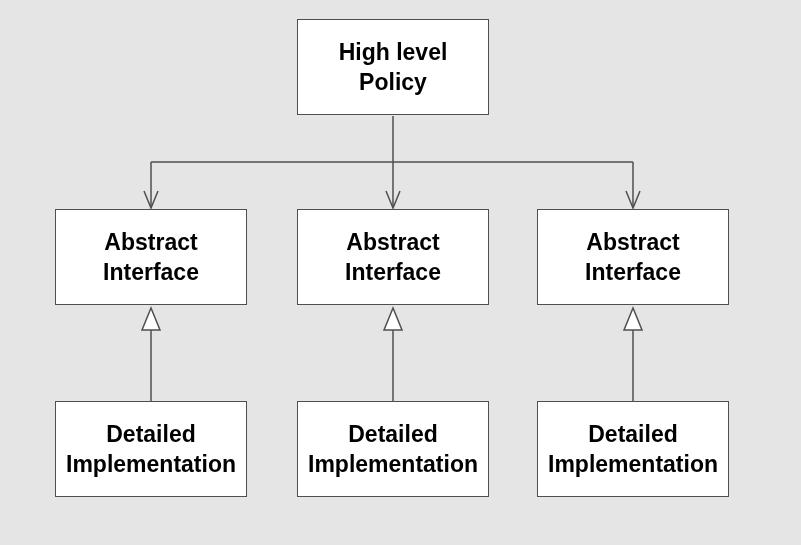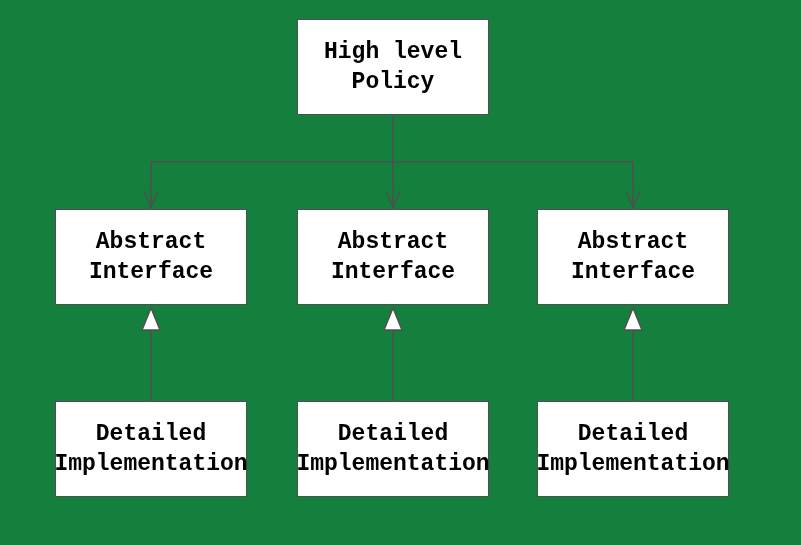--- a/index.html
+++ b/index.html
@@ -1,21 +1,21 @@
 <!DOCTYPE html>
 <html><head>
 <meta charset="utf-8">
 <style>
   html, body { margin: 0; padding: 0; background: #ffffff; }
   .canvas {
     position: relative;
     width: 801px;
     height: 545px;
-    background: #15803d;
-    font-family: Liberation Mono, monospace;
+    background: #e5e5e5;
+    font-family: Liberation Sans, sans-serif;
     overflow: hidden;
   }
   .edges {
     position: absolute;
     left: 0; top: 0;
     width: 801px; height: 545px;
   }
   .edge-line { stroke-width: 1.5; fill: none; }
   .chevron   { stroke-width: 1.5; fill: none; stroke-linejoin: miter; }
   .tri       { stroke-width: 1.5; fill: #ffffff; }

